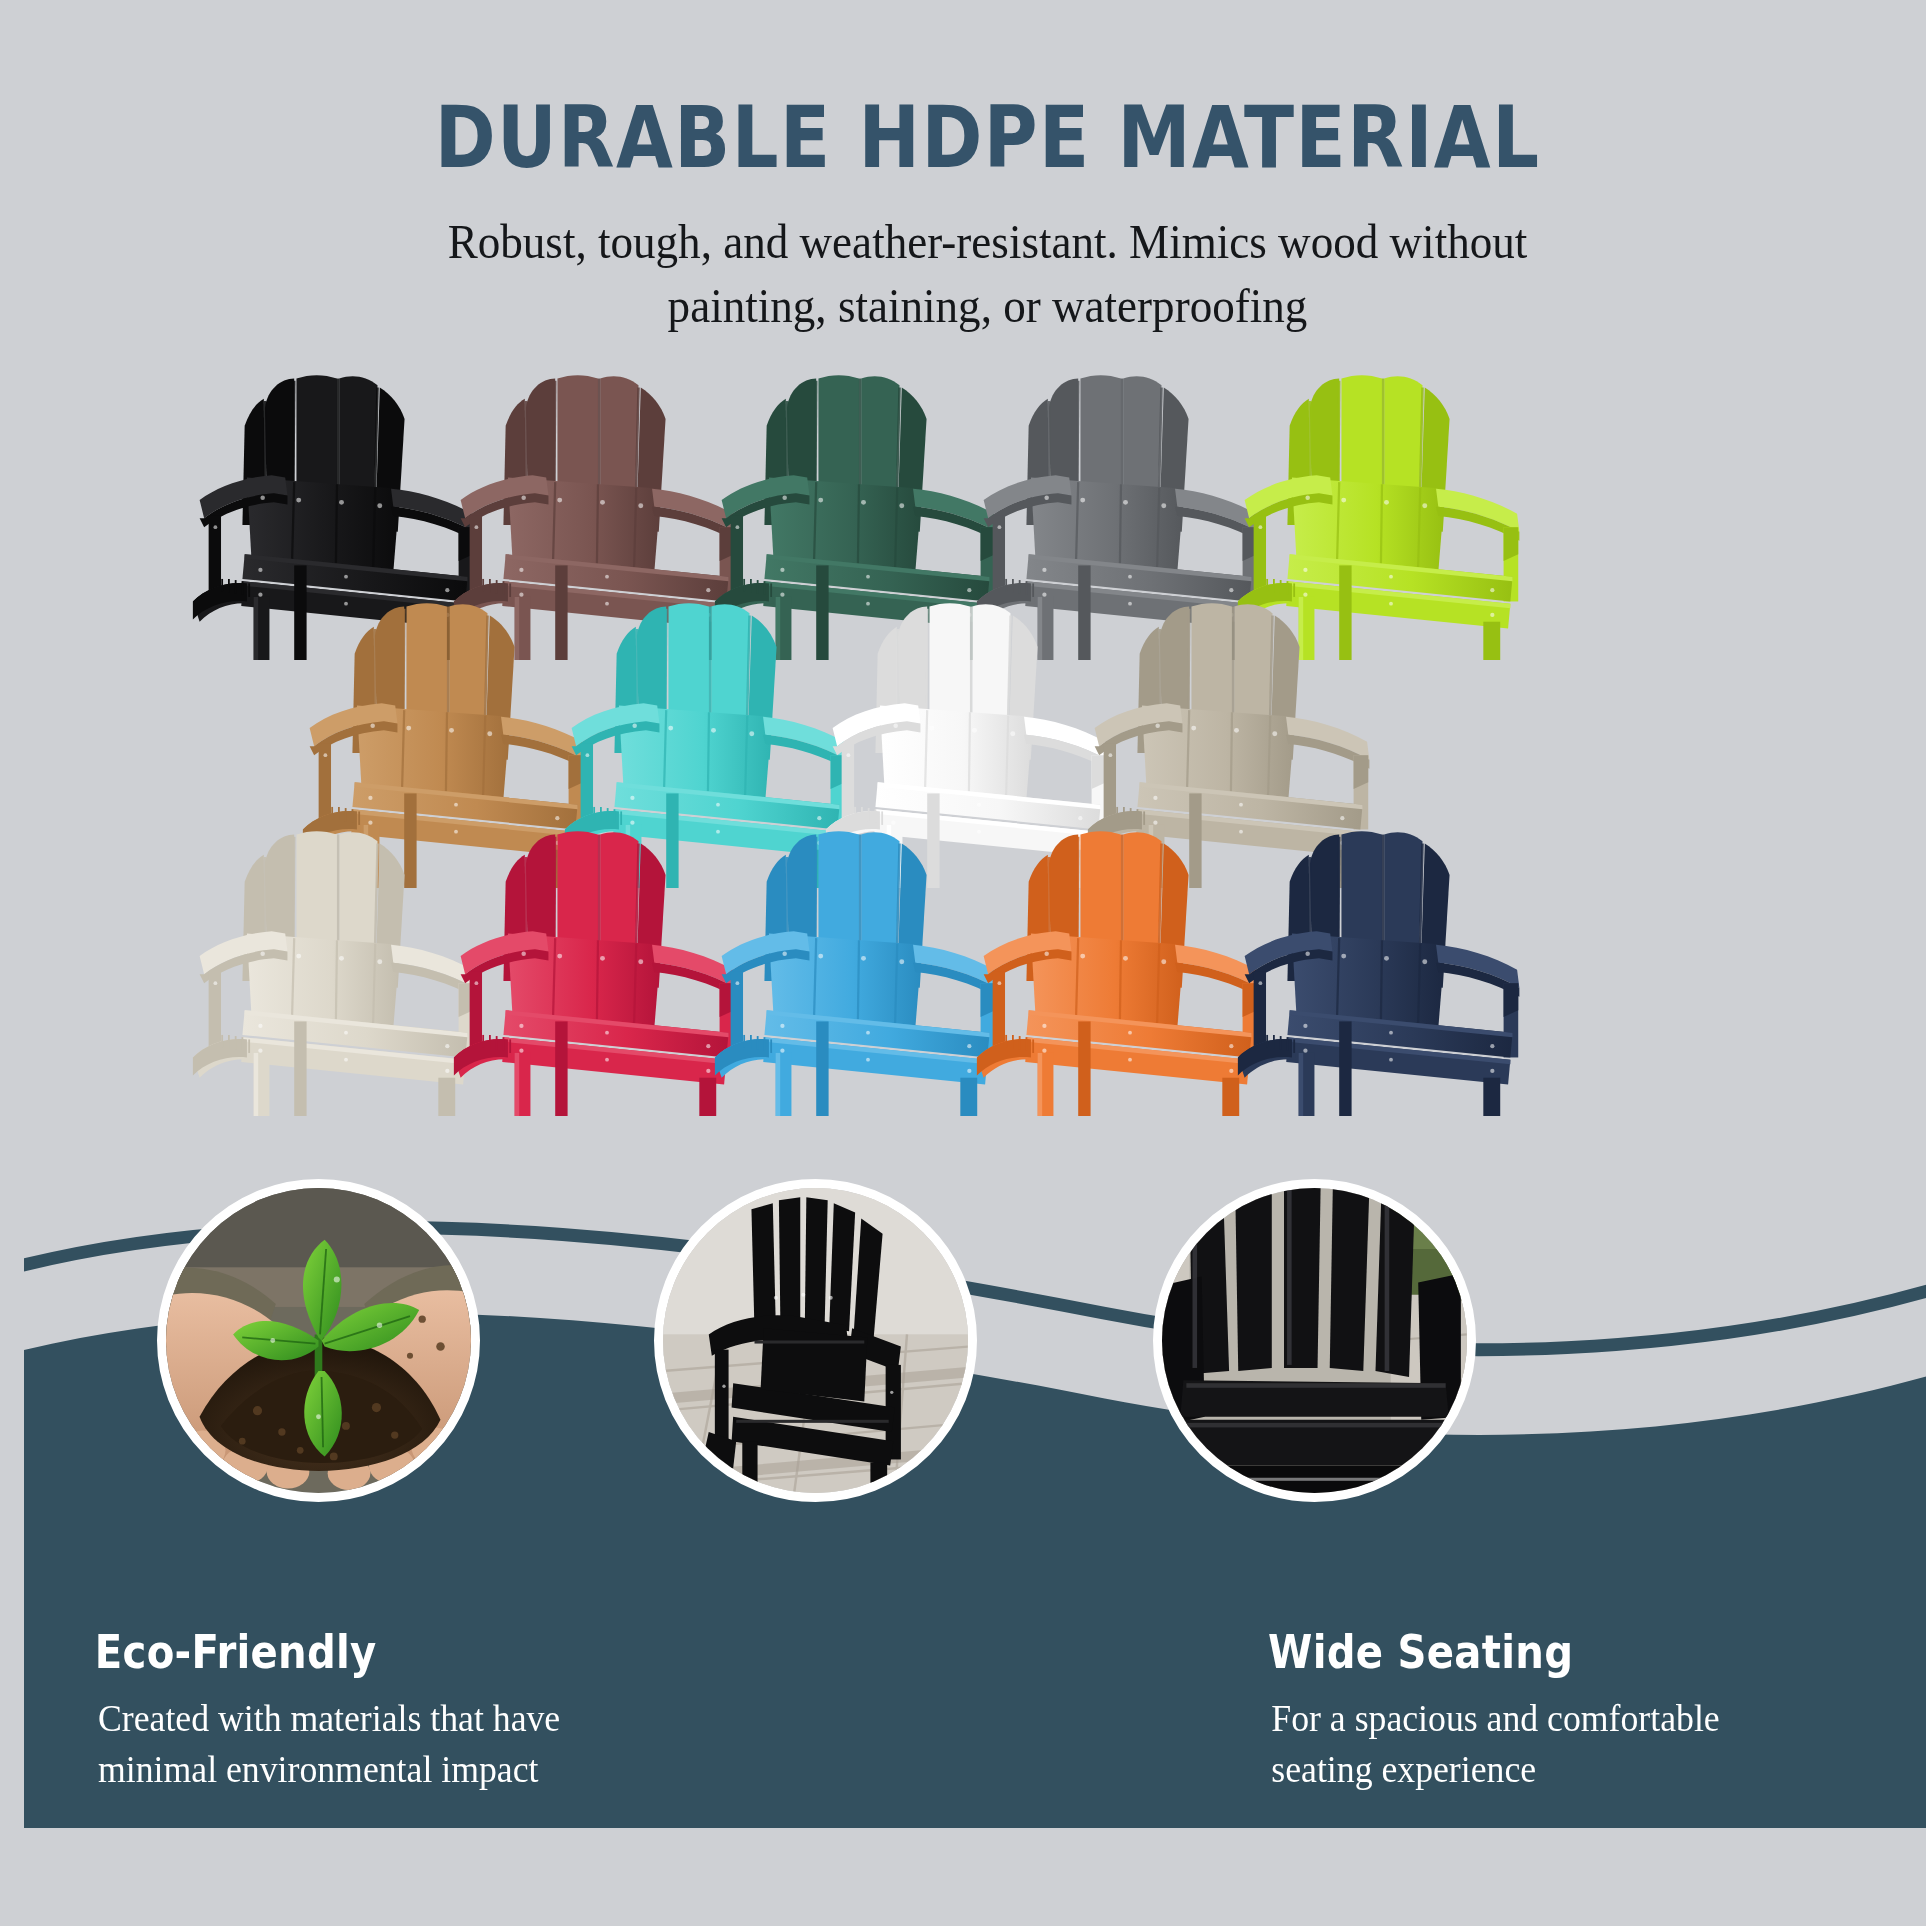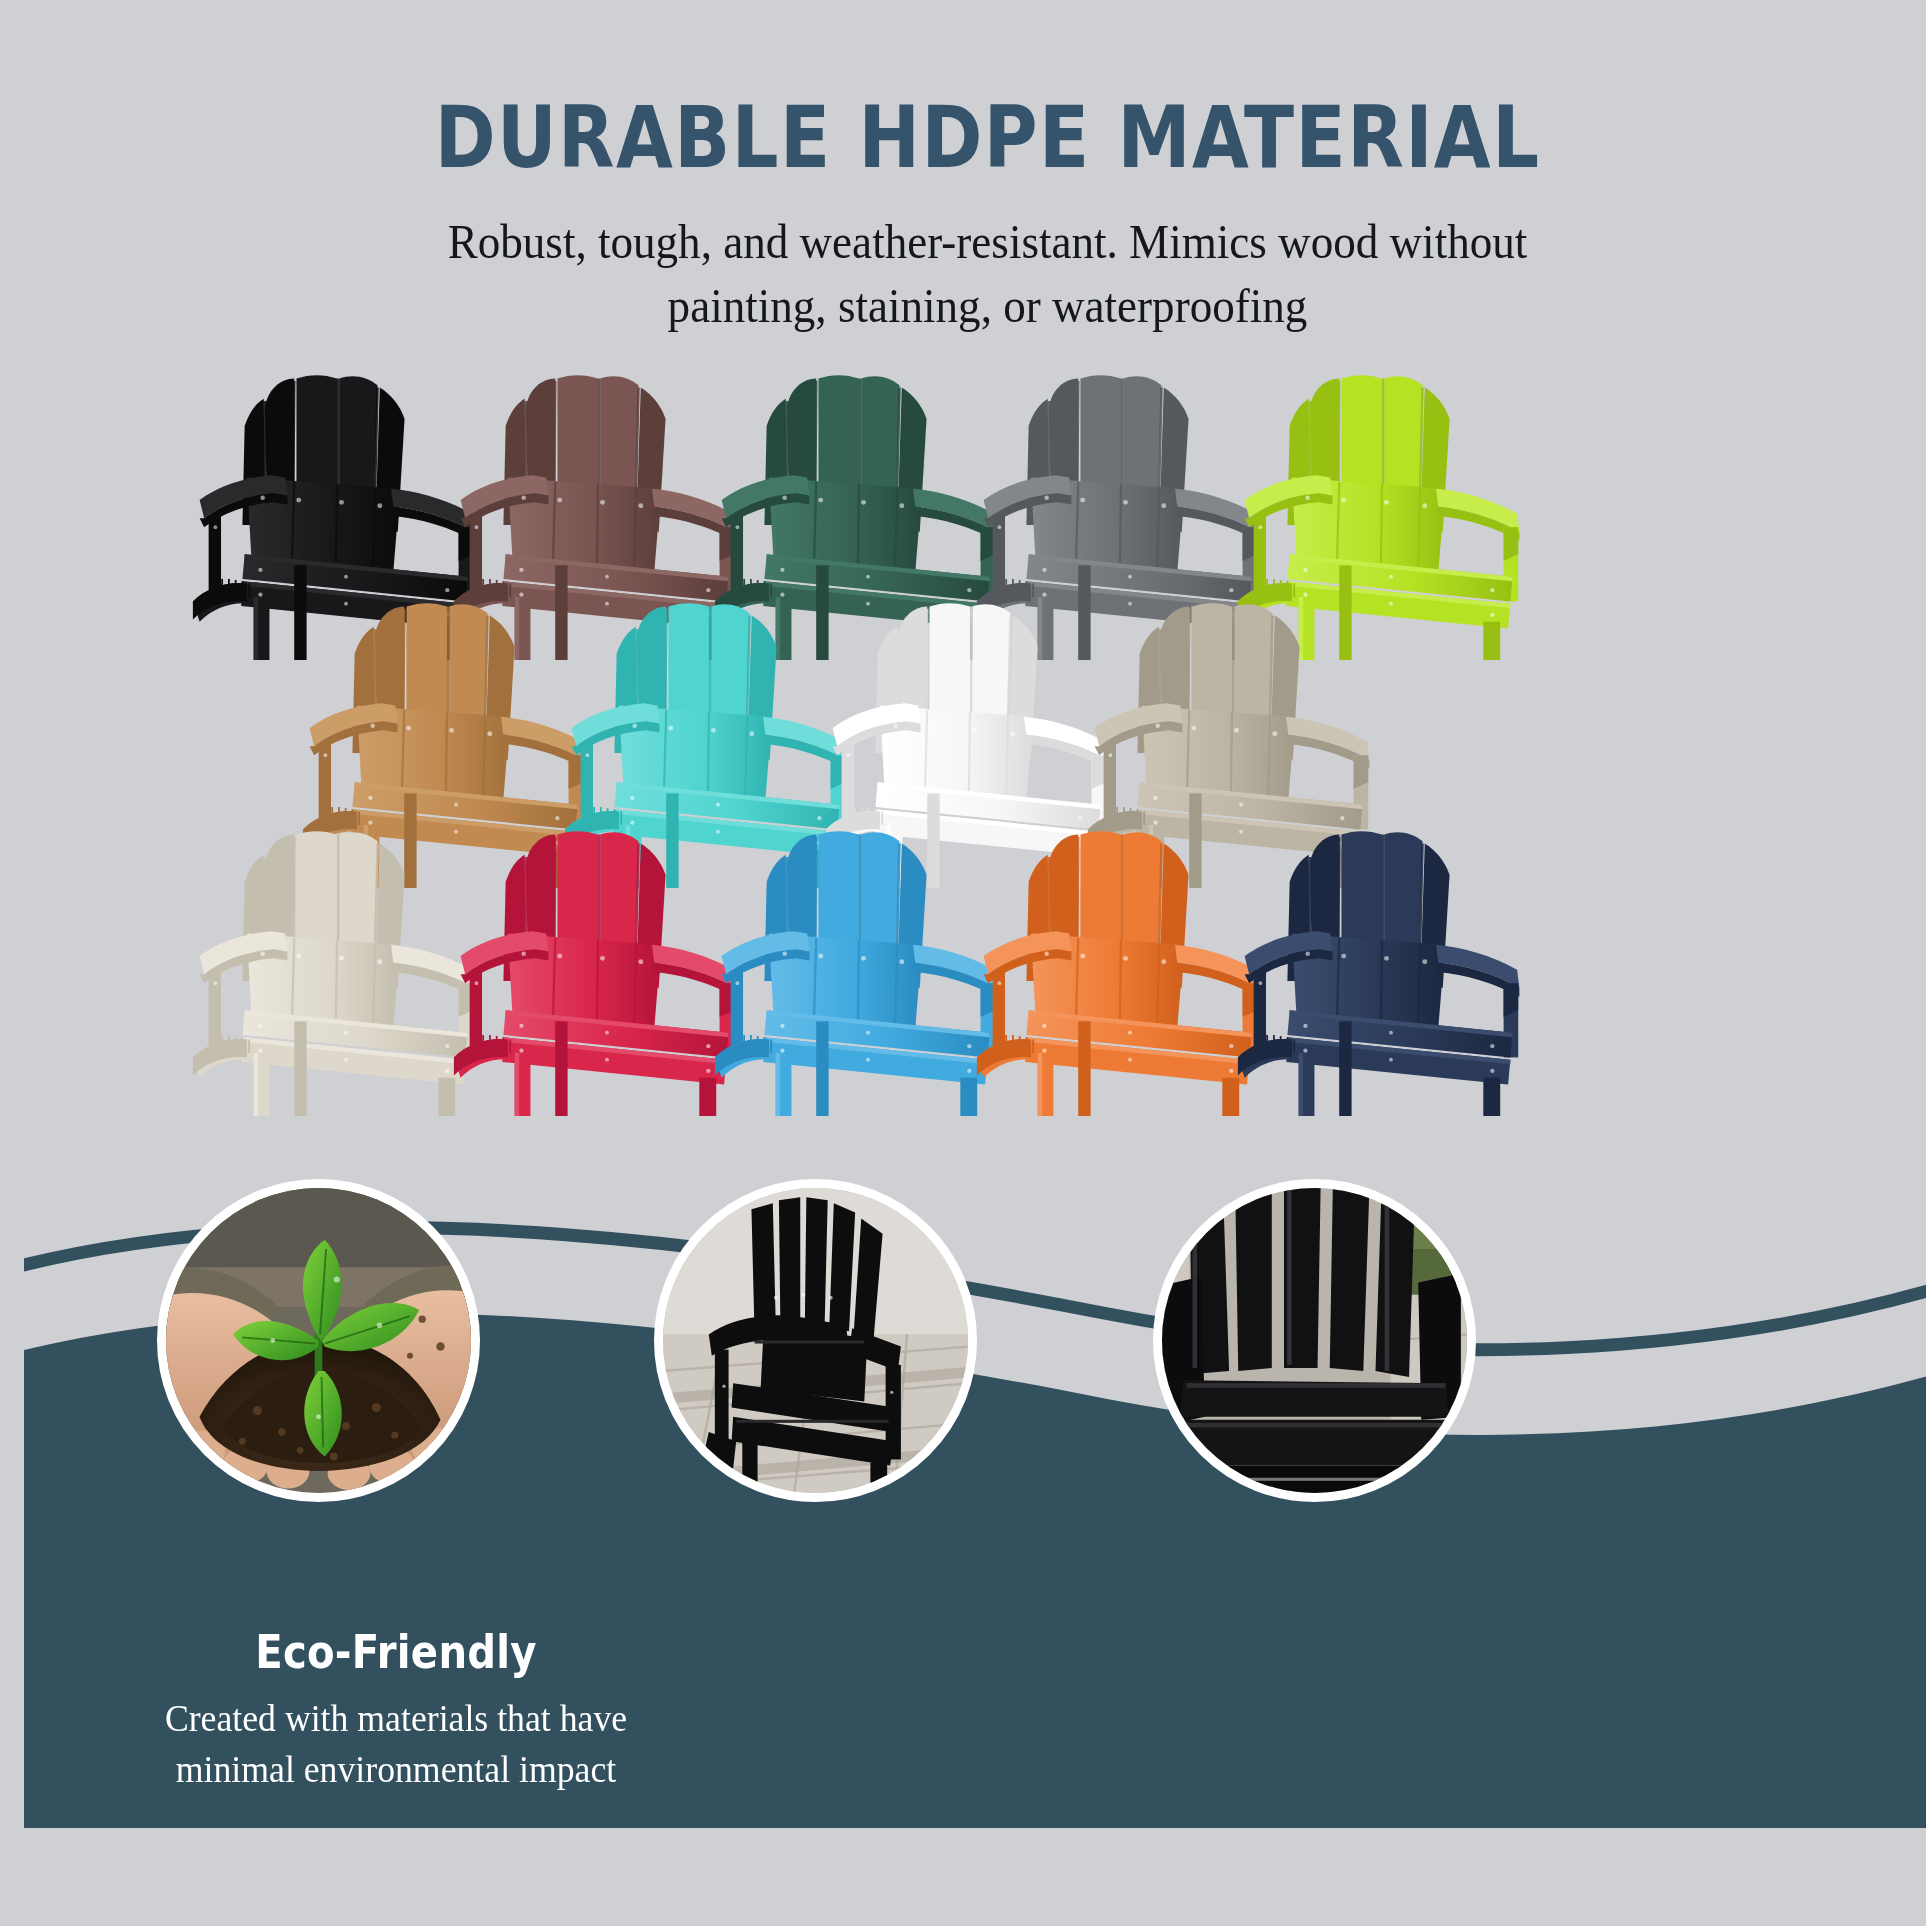--- a/index.html
+++ b/index.html
@@ -49,21 +49,21 @@
   
   .circle{
     position:absolute;border-radius:50%;overflow:hidden;
     border:9px solid #ffffff;
     box-sizing:border-box;
     background:#cfd1d5;
   }
   .circle svg{display:block;width:100%;height:100%;}
 
   
-  .feat{position:absolute;text-align:center;}
+  .feat{position:absolute;text-align:left;}
   .feat h3{
     font-family:"DejaVu Sans Condensed","Liberation Sans",sans-serif;
     font-weight:bold;
     font-size:47px;
     color:#ffffff;
     margin:0 0 14px 0;
     letter-spacing:0.3px;
     transform:scaleX(.95);
   }
   .feat p{
@@ -1375,15 +1375,20 @@
     </svg>
   </div>
 
   <div class="feat" style="left:55px;top:1624px;width:634px;">
     <h3>Eco-Friendly</h3>
     <p>Created with materials that have</p>
     <p>minimal environmental impact</p>
   </div>
 
 
+  <div class="feat" style="left:1228px;top:1624px;width:644px;">
+    <h3>Wide Seating</h3>
+    <p>For a spacious and comfortable</p>
+    <p>seating experience</p>
+  </div>
 
 </div>
 
 
 </body></html>

